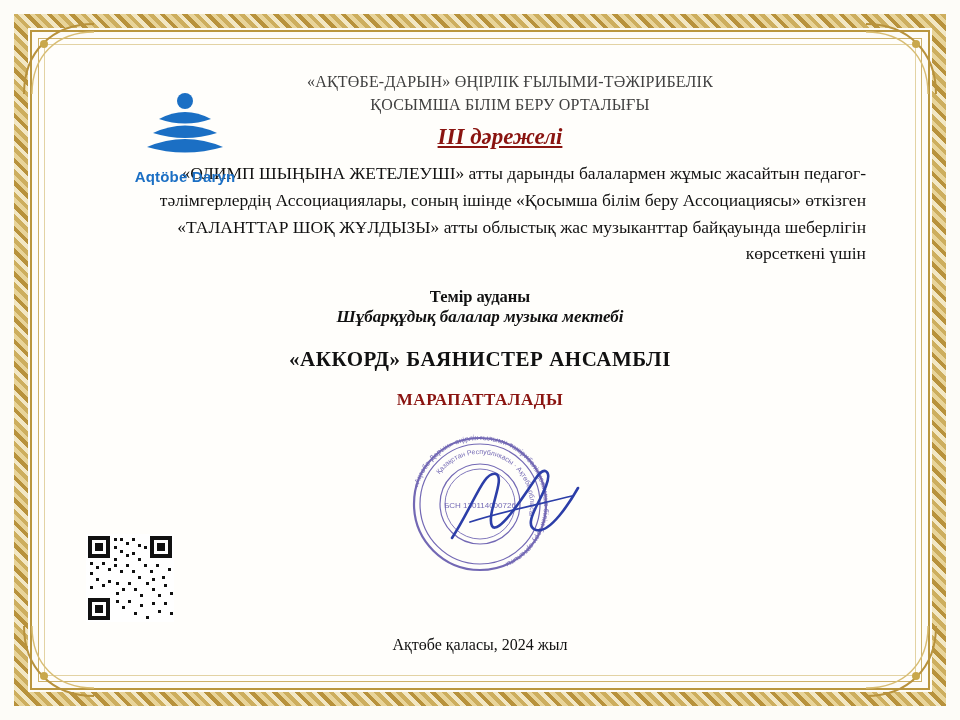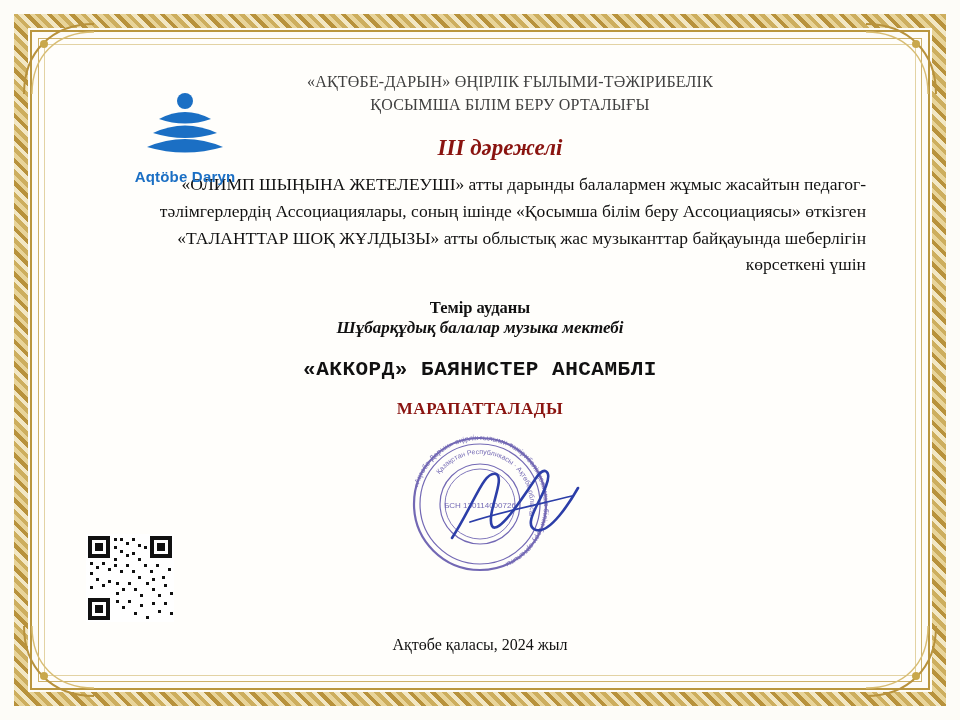--- a/index.html
+++ b/index.html
@@ -110,26 +110,27 @@
     margin-top: 6px;
     font-family: "Liberation Sans", sans-serif;
     font-size: 15px;
     font-weight: bold;
     color: #1b6fc4;
     letter-spacing: 0.2px;
   }
 
   .degree {
     text-align: center;
-    margin-top: 19px;
+    margin-top: 8px;
     font-size: 23px;
     font-style: italic;
     font-weight: bold;
     color: #8a1410;
     margin-left: 40px;
+    text-decoration: underline;
   }
 
   .diploma-word {
     text-align: center;
     margin-top: -10px;
     font-size: 72px;
     font-weight: bold;
     letter-spacing: 2px;
     color: #8c1a10;
     background: linear-gradient(180deg, #b23b21 0%, #8c140c 45%, #5d0c07 100%);
@@ -162,21 +163,20 @@
     font-weight: bold;
     color: #111;
   }
   .recipient {
     text-align: center;
     margin-top: 20px;
     font-size: 21px;
     font-weight: bold;
     letter-spacing: 0.5px;
     color: #111;
-    font-family: Liberation Mono, monospace;
   }
   .awarded {
     text-align: center;
     margin-top: 18px;
     font-size: 17px;
     font-weight: bold;
     color: #8a1410;
     letter-spacing: 0.5px;
   }
 

